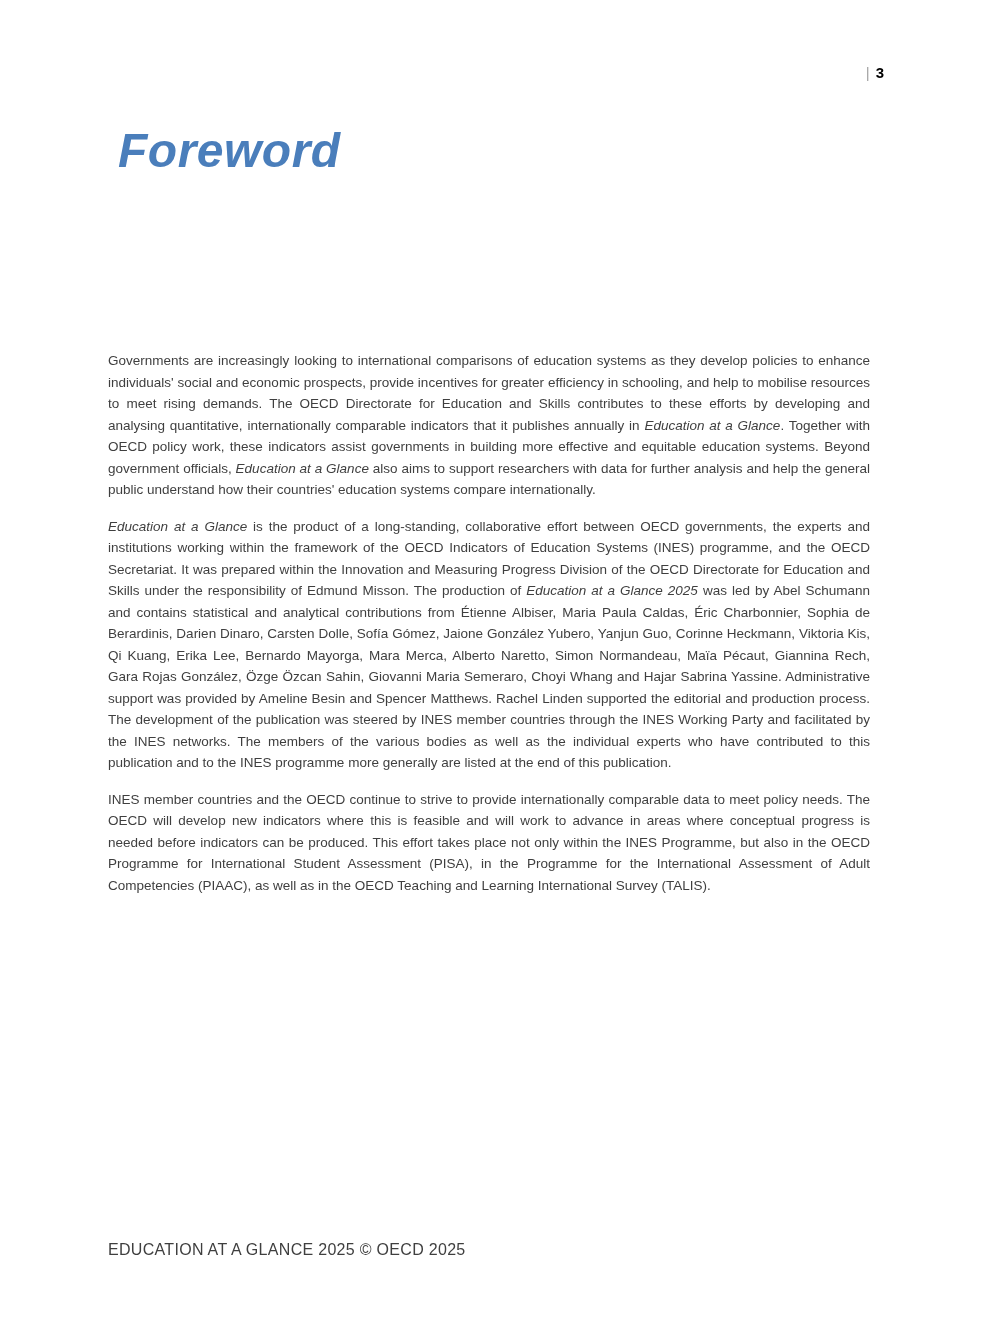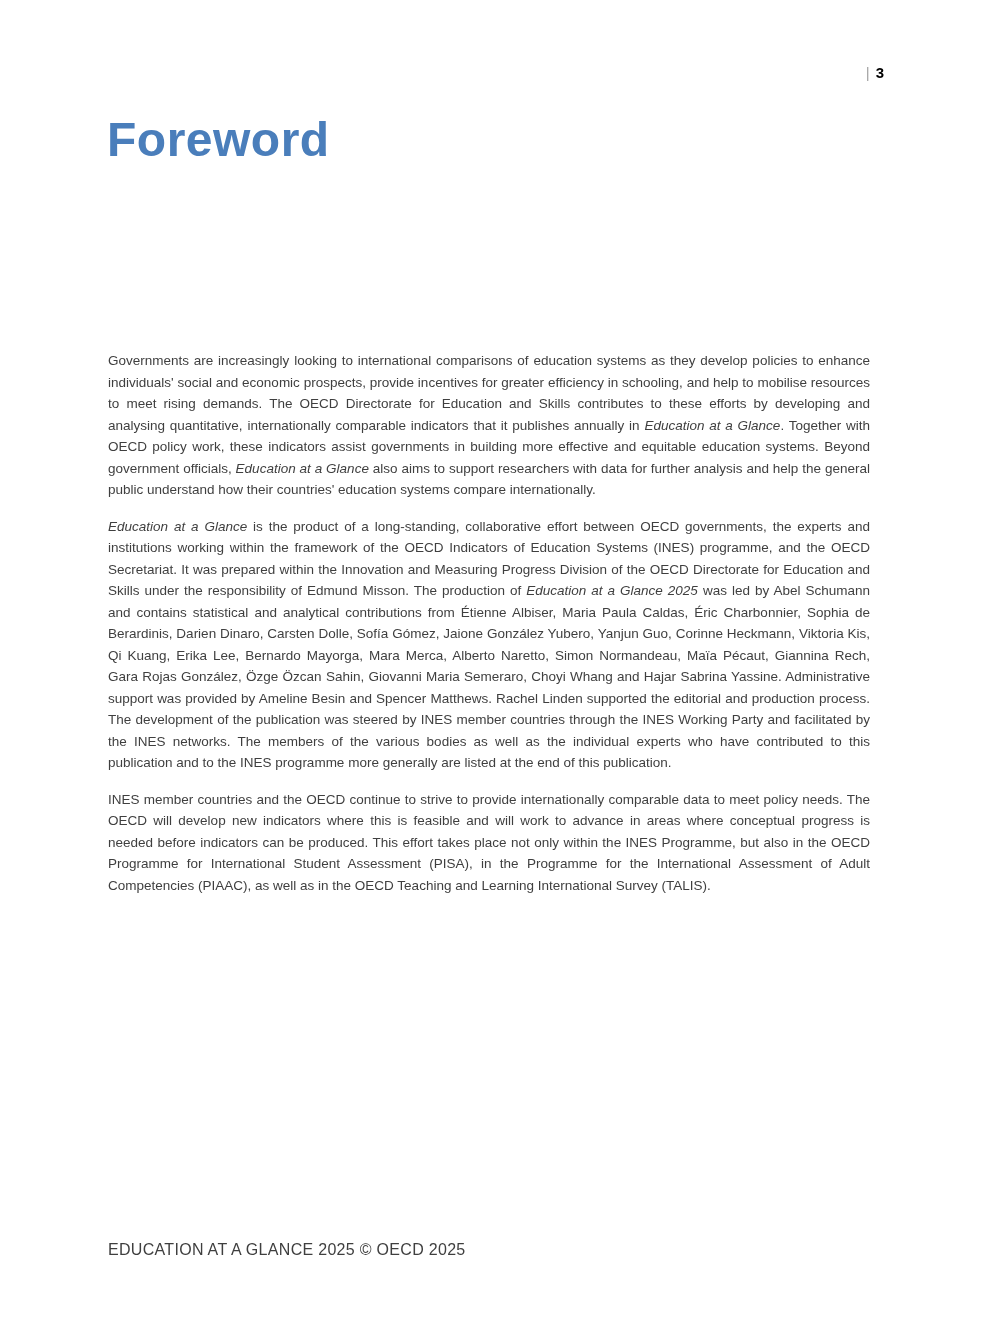--- a/index.html
+++ b/index.html
@@ -29,26 +29,27 @@
     margin-right: 6px;
   }
   .header .pagenum {
     color: #000000;
     font-weight: 700;
   }
   h1.title {
     position: absolute;
     left: 106px;
     top: 114px;
-    margin: 1px;
+    margin: 12px;
     font-size: 48px;
     line-height: 50px;
     font-weight: 700;
     letter-spacing: 0.5px;
     color: #4a7ebb;
+    font-style: italic;
   }
   main.body {
     position: absolute;
     left: 108px;
     top: 350px;
     width: 776px;
     color: #3f3f3f;
     font-size: 13.5px;
     line-height: 21.5px;
     text-align: justify;

